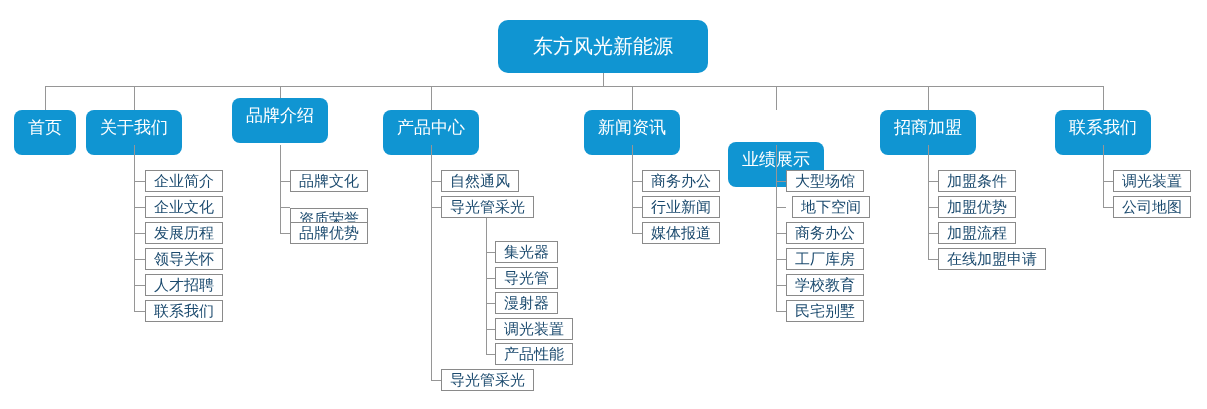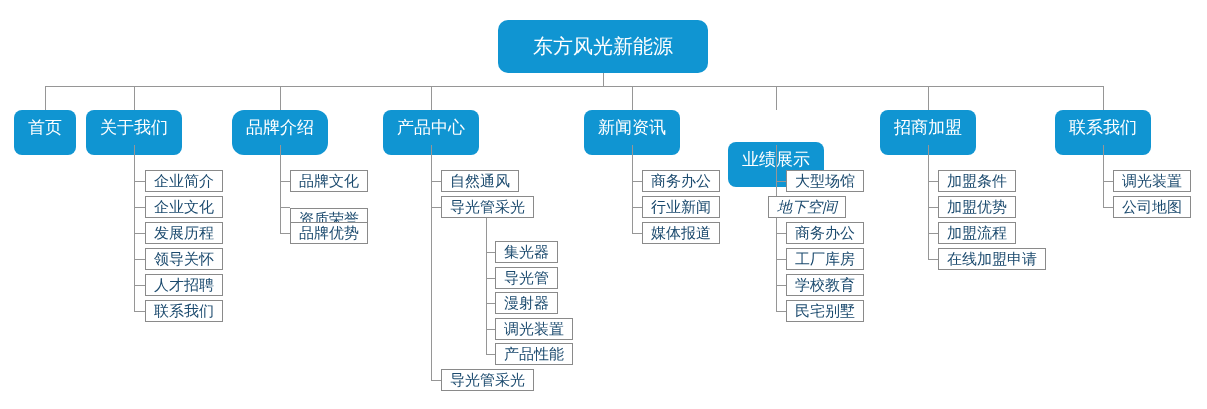--- a/index.html
+++ b/index.html
@@ -49,21 +49,21 @@
     <div class="node node-leaf" style="left: 145px; top: 196px;">企业文化</div>
     <div class="cline" style="left: 134px; top: 233px; width: 11px; height: 1px;"></div>
     <div class="node node-leaf" style="left: 145px; top: 222px;">发展历程</div>
     <div class="cline" style="left: 134px; top: 259px; width: 11px; height: 1px;"></div>
     <div class="node node-leaf" style="left: 145px; top: 248px;">领导关怀</div>
     <div class="cline" style="left: 134px; top: 285px; width: 11px; height: 1px;"></div>
     <div class="node node-leaf" style="left: 145px; top: 274px;">人才招聘</div>
     <div class="cline" style="left: 134px; top: 311px; width: 11px; height: 1px;"></div>
     <div class="node node-leaf" style="left: 145px; top: 300px;">联系我们</div>
     <div class="cline" style="left: 280px; top: 86px; width: 1px; height: 24px;"></div>
-    <div class="node node-l1" style="left: 280px; top: 110px; border-radius: 12px;">品牌介绍</div>
+    <div class="node node-l1" style="left: 280px; top: 98px;">品牌介绍</div>
     <div class="cline" style="left: 280px; top: 145px; width: 1px; height: 88px;"></div>
     <div class="cline" style="left: 280px; top: 181px; width: 10px; height: 1px;"></div>
     <div class="node node-leaf" style="left: 290px; top: 170px;">品牌文化</div>
     <div class="cline" style="left: 280px; top: 207px; width: 10px; height: 1px;"></div>
     <div class="node node-leaf" style="left: 290px; top: 208px;">资质荣誉</div>
     <div class="cline" style="left: 280px; top: 233px; width: 10px; height: 1px;"></div>
     <div class="node node-leaf" style="left: 290px; top: 222px;">品牌优势</div>
     <div class="cline" style="left: 431px; top: 86px; width: 1px; height: 24px;"></div>
     <div class="node node-l1" style="left: 431px; top: 110px;">产品中心</div>
     <div class="cline" style="left: 431px; top: 145px; width: 1px; height: 235px;"></div>
@@ -81,21 +81,21 @@
     <div class="cline" style="left: 632px; top: 207px; width: 10px; height: 1px;"></div>
     <div class="node node-leaf" style="left: 642px; top: 196px;">行业新闻</div>
     <div class="cline" style="left: 632px; top: 233px; width: 10px; height: 1px;"></div>
     <div class="node node-leaf" style="left: 642px; top: 222px;">媒体报道</div>
     <div class="cline" style="left: 776px; top: 86px; width: 1px; height: 24px;"></div>
     <div class="node node-l1" style="left: 776px; top: 110px; margin-top: 32px;">业绩展示</div>
     <div class="cline" style="left: 776px; top: 145px; width: 1px; height: 166px;"></div>
     <div class="cline" style="left: 776px; top: 181px; width: 10px; height: 1px;"></div>
     <div class="node node-leaf" style="left: 786px; top: 170px;">大型场馆</div>
     <div class="cline" style="left: 776px; top: 207px; width: 10px; height: 1px;"></div>
-    <div class="node node-leaf" style="left: 768px; top: 196px; font-style: italic;">地下空间</div>
+    <div class="node node-leaf" style="left: 792px; top: 196px;">地下空间</div>
     <div class="cline" style="left: 776px; top: 233px; width: 10px; height: 1px;"></div>
     <div class="node node-leaf" style="left: 786px; top: 222px;">商务办公</div>
     <div class="cline" style="left: 776px; top: 259px; width: 10px; height: 1px;"></div>
     <div class="node node-leaf" style="left: 786px; top: 248px;">工厂库房</div>
     <div class="cline" style="left: 776px; top: 285px; width: 10px; height: 1px;"></div>
     <div class="node node-leaf" style="left: 786px; top: 274px;">学校教育</div>
     <div class="cline" style="left: 776px; top: 311px; width: 10px; height: 1px;"></div>
     <div class="node node-leaf" style="left: 786px; top: 300px;">民宅别墅</div>
     <div class="cline" style="left: 928px; top: 86px; width: 1px; height: 24px;"></div>
     <div class="node node-l1" style="left: 928px; top: 110px;">招商加盟</div>

